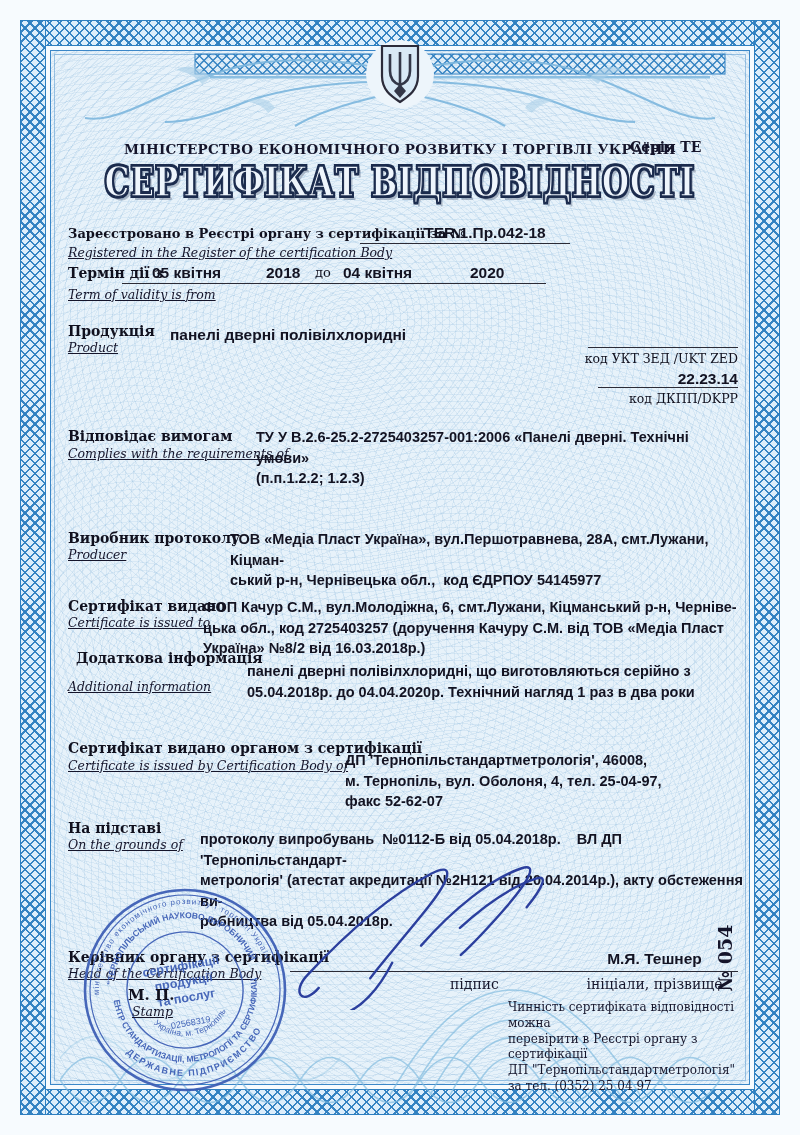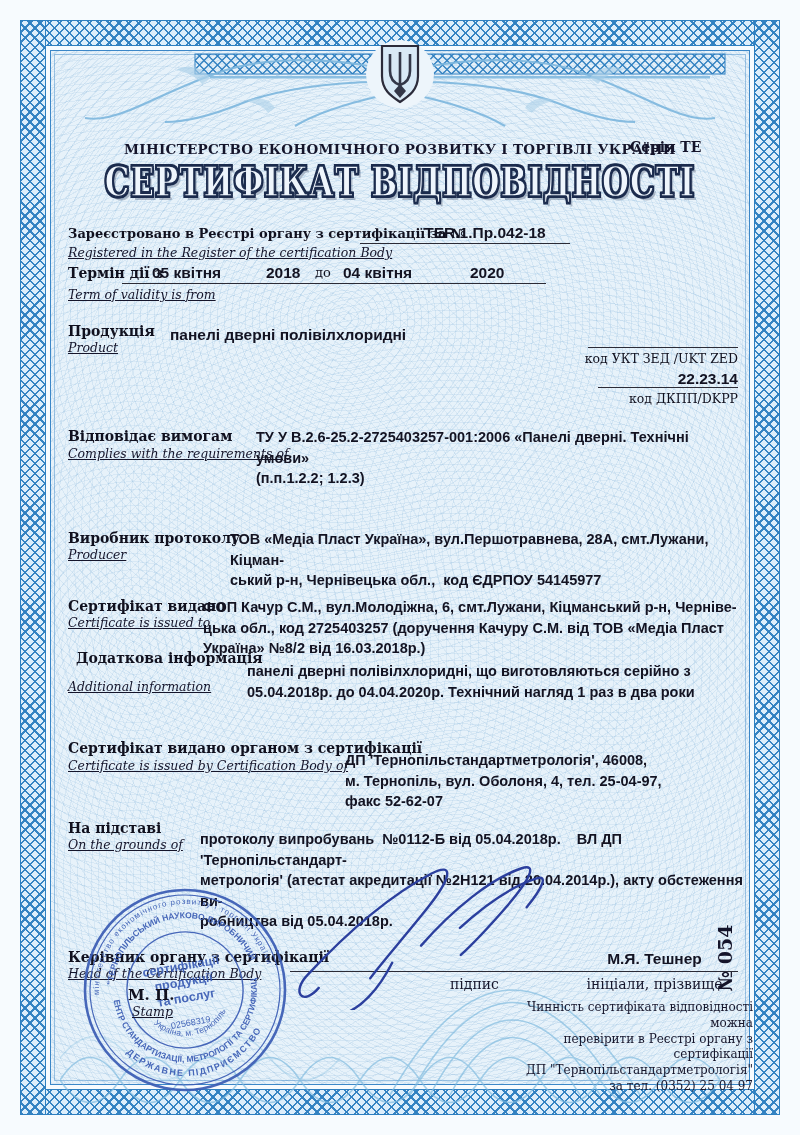--- a/index.html
+++ b/index.html
@@ -34,21 +34,21 @@
     text-shadow:-1.5px -1.5px 0 #1b2b4d,1.5px -1.5px 0 #1b2b4d,-1.5px 1.5px 0 #1b2b4d,1.5px 1.5px 0 #1b2b4d,
       -1.5px 0 0 #1b2b4d,1.5px 0 0 #1b2b4d,0 -1.5px 0 #1b2b4d,0 1.5px 0 #1b2b4d,3px 3px 0 rgba(27,43,77,.28);}
   .luk{font-weight:bold;font-size:14px;color:#10101e;}
   .luk-sm{font-weight:bold;font-size:13px;color:#10101e;}
   .len{font-style:italic;font-size:12.5px;color:#15152b;text-decoration:underline;}
   .val{font-family:"Liberation Sans",sans-serif;font-weight:bold;font-size:14.5px;color:#131322;
        white-space:pre-wrap;line-height:1.42;}
   .val-lg{font-size:15.5px;}
   .uline{border-bottom:1.4px solid #2b2b36;height:0;}
   .code-lab{font-size:12.5px;color:#10101e;text-align:right;}
-  .note{font-size:12px;color:#15152b;white-space:pre-wrap;line-height:1.32;text-align:right;}
+  .note{font-size:12px;color:#15152b;white-space:pre-wrap;line-height:1.32;}
   .docnum{font-weight:bold;font-size:19px;color:#14142a;text-align:center;transform:rotate(-90deg);}
   .mp{font-weight:bold;font-size:15px;color:#10101e;}
   .sign-cap{font-size:14px;color:#15152b;}
 </style>
 </head>
 <body>
 
 <div class="page">
 
   <div class="abs texture"></div>

